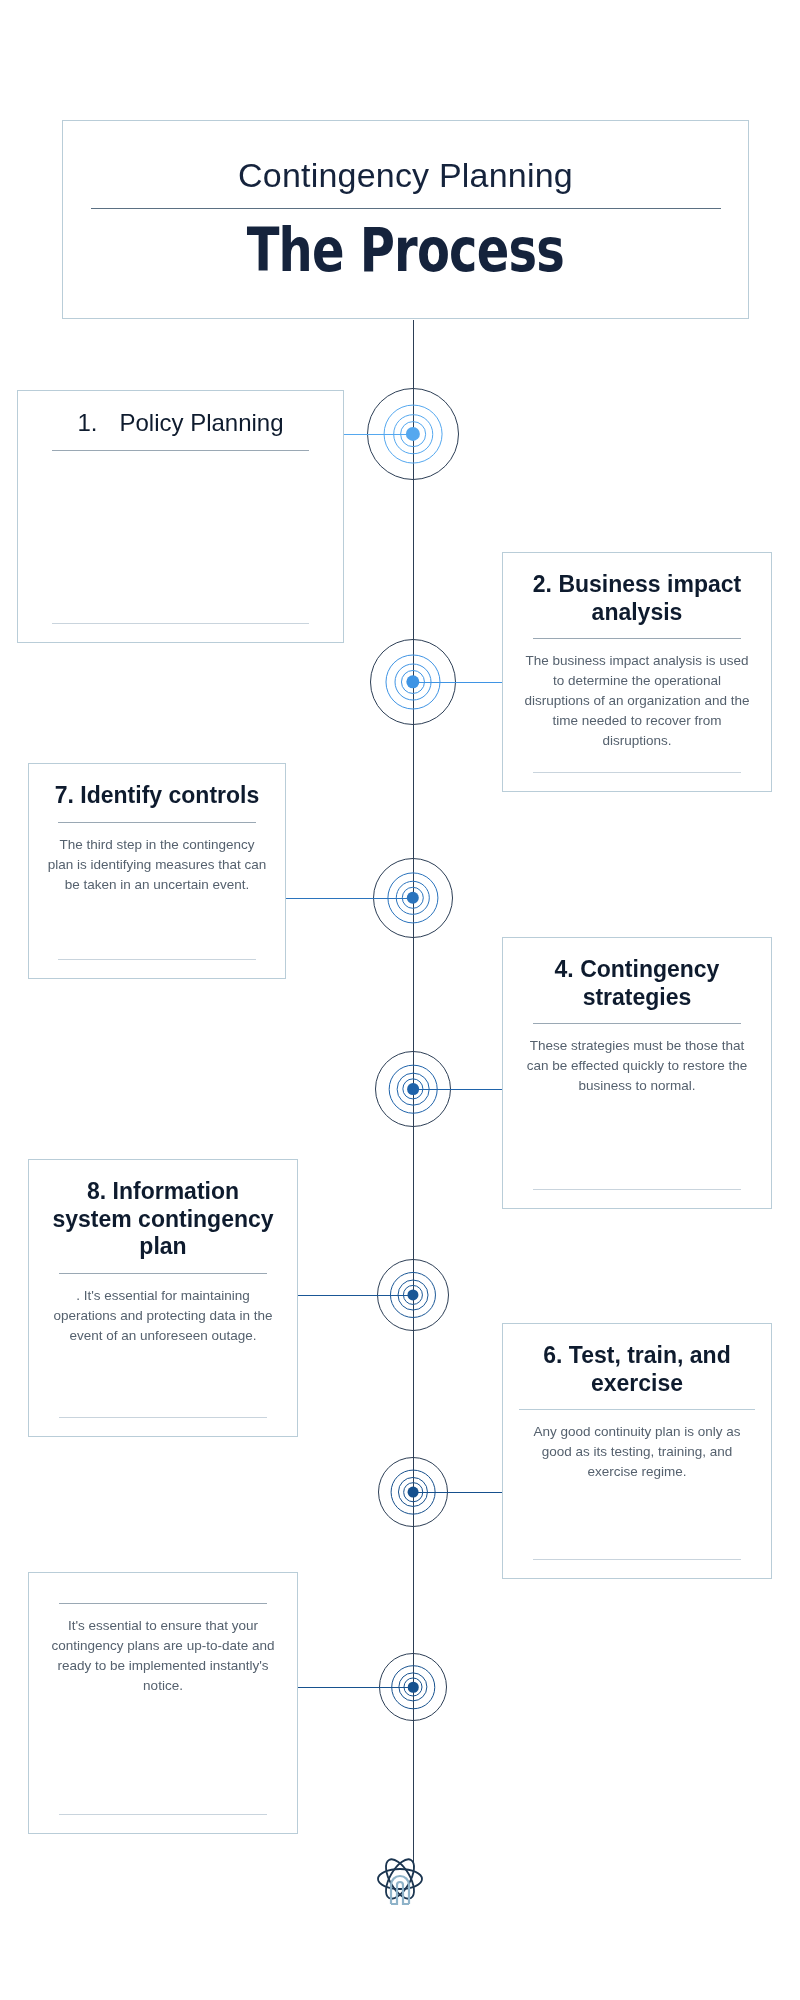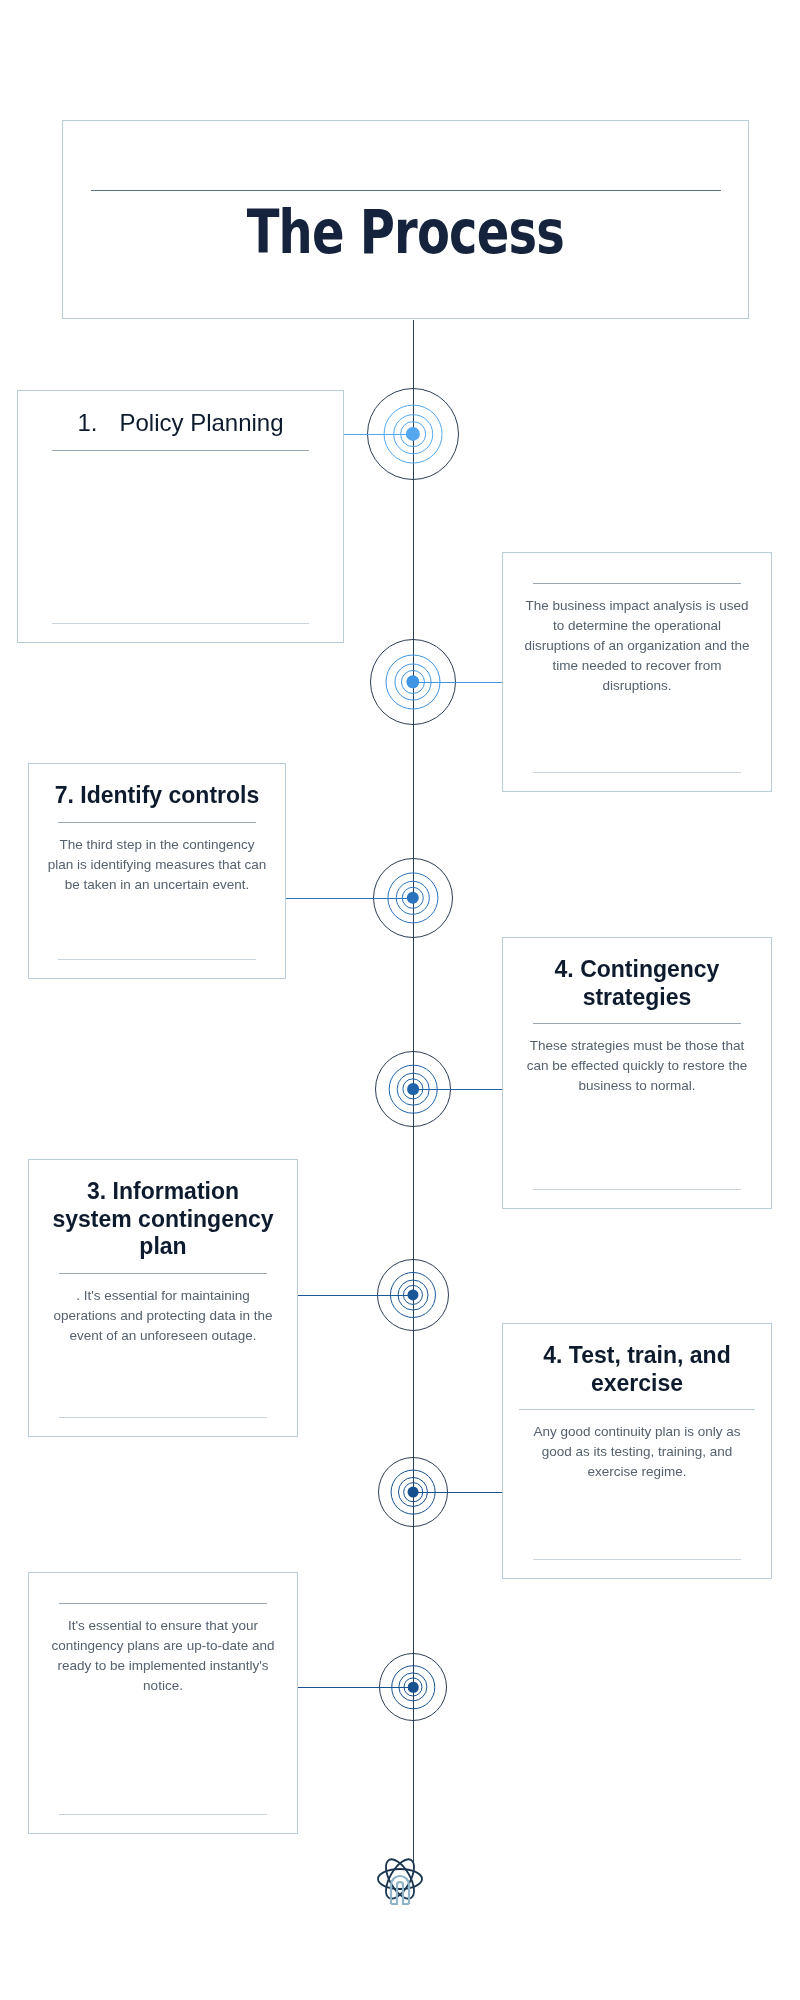--- a/index.html
+++ b/index.html
@@ -96,20 +96,21 @@
   }
 </style>
 </head>
 <body>
 
 <div class="canvas">
 
   <div class="spine"></div>
 
   <div class="header-card">
+    <div class="header-kicker">Contingency Planning</div>
     <div class="header-rule"></div>
     <div class="header-title">The Process</div>
   </div>
 
   <div id="nodes-layer">
       <div class="node" style="top: 434px;">
         <div class="ring" style="height: 92px; width: 92px; border: 1px solid rgb(44, 62, 85);"></div>
         <div class="ring" style="height: 58.88px; width: 58.88px; border: 1.4px solid rgb(85, 168, 239);"></div>
         <div class="ring" style="height: 39.56px; width: 39.56px; border: 1.4px solid rgb(85, 168, 239);"></div>
         <div class="ring" style="height: 25.76px; width: 25.76px; border: 1.2px solid rgb(85, 168, 239);"></div>
@@ -182,20 +183,21 @@
               <span>1.</span>
               <span>Policy Planning</span>
             </div>
           </div>
           <div class="rule"></div>
           <div class="rule-bottom"></div>
         </div>
       </div>
       <div class="card" style="left: 502px; top: 552px; width: 270px; height: 240px;">
         <div class="card-inner">
+          <div class="card-title">2. Business impact analysis</div>
           <div class="rule"></div>
           <div class="card-body">The business impact analysis is used to determine the operational disruptions of an organization and the time needed to recover from disruptions.</div>
           <div class="rule-bottom"></div>
         </div>
       </div>
       <div class="card" style="left: 28px; top: 763px; width: 258px; height: 216px;">
         <div class="card-inner">
           <div class="card-title">7. Identify controls</div>
           <div class="rule"></div>
           <div class="card-body">The third step in the contingency plan is identifying measures that can be taken in an uncertain event.</div>
@@ -205,29 +207,29 @@
       <div class="card" style="left: 502px; top: 937px; width: 270px; height: 272px;">
         <div class="card-inner">
           <div class="card-title">4. Contingency strategies</div>
           <div class="rule"></div>
           <div class="card-body">These strategies must be those that can be effected quickly to restore the business to normal.</div>
           <div class="rule-bottom"></div>
         </div>
       </div>
       <div class="card" style="left: 28px; top: 1159px; width: 270px; height: 278px;">
         <div class="card-inner">
-          <div class="card-title">3. Information system contingency plan</div>
+          <div class="card-title">8. Information system contingency plan</div>
           <div class="rule"></div>
           <div class="card-body">. It's essential for maintaining operations and protecting data in the event of an unforeseen outage.</div>
           <div class="rule-bottom"></div>
         </div>
       </div>
       <div class="card" style="left: 502px; top: 1323px; width: 270px; height: 256px;">
         <div class="card-inner">
-          <div class="card-title">4. Test, train, and exercise</div>
+          <div class="card-title">6. Test, train, and exercise</div>
           <div class="rule full"></div>
           <div class="card-body">Any good continuity plan is only as good as its testing, training, and exercise regime.</div>
           <div class="rule-bottom full"></div>
         </div>
       </div>
       <div class="card" style="left: 28px; top: 1572px; width: 270px; height: 262px;">
         <div class="card-inner">
           <div class="rule"></div>
           <div class="card-body">It's essential to ensure that your contingency plans are up-to-date and ready to be implemented instantly's notice.</div>
           <div class="rule-bottom"></div>

